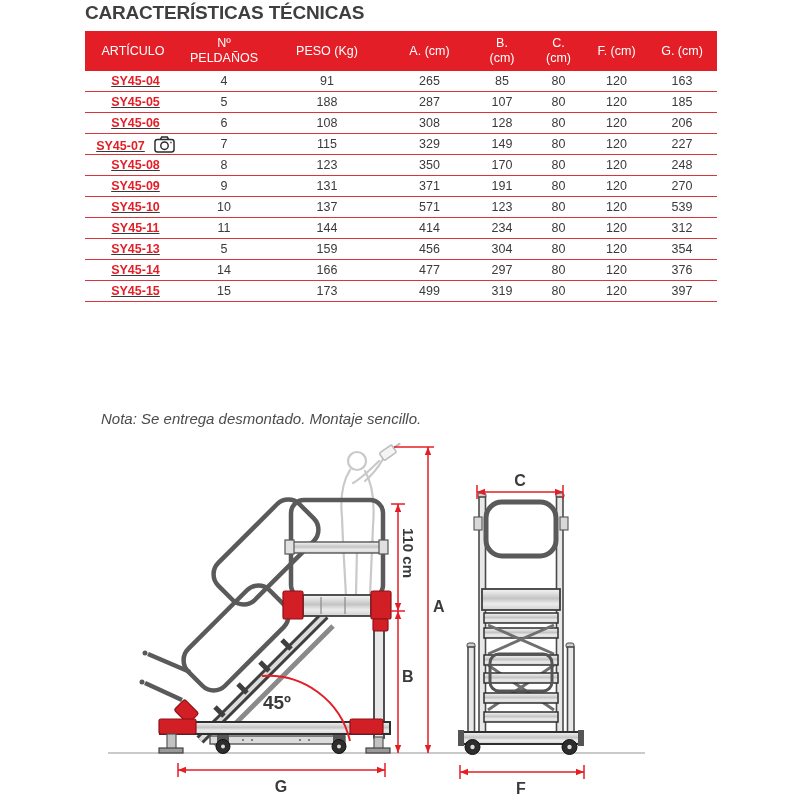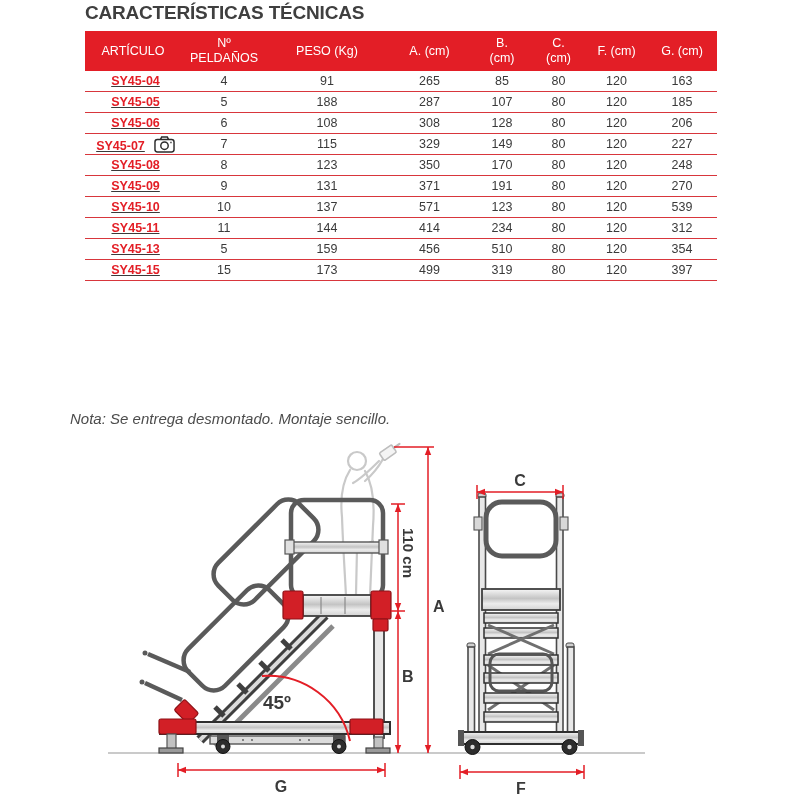--- a/index.html
+++ b/index.html
@@ -5,21 +5,21 @@
   html,body{margin:0;padding:0;background:#fff;}
   body{width:800px;height:800px;position:relative;font-family:"Liberation Sans",sans-serif;overflow:hidden;}
   .title{position:absolute;left:85px;top:2px;margin:0;font-size:19px;font-weight:bold;color:#3f3f3f;letter-spacing:-0.2px;}
   table.spec{position:absolute;left:85px;top:31px;width:632px;border-collapse:collapse;table-layout:fixed;}
   table.spec thead th{background:#e31e26;color:#ffffff;font-weight:normal;font-size:12.5px;height:40px;vertical-align:middle;text-align:center;white-space:pre-line;line-height:1.2;padding:2px;box-sizing:border-box;}
   table.spec thead th.art{text-align:center;padding-left:3px;}
   table.spec tbody td{border-bottom:1.5px solid #d8363c;font-size:12.5px;color:#3a3a3a;text-align:center;height:20px;padding:0;white-space:nowrap;}
   table.spec tbody td.art{text-align:center;padding-left:6px;text-decoration:underline;}
   table.spec tbody td.art .code{color:#e31e26;font-weight:bold;}
   .cam{width:21px;height:17px;margin-left:9px;vertical-align:-3px;}
-  .note{position:absolute;left:70px;top:410px;margin:0;font-style:italic;font-size:15px;color:#4c4c4c;}
+  .note{position:absolute;left:101px;top:410px;margin:0;font-style:italic;font-size:15px;color:#4c4c4c;}
   svg.diagram{position:absolute;left:85px;top:440px;}
   svg text{font-family:"Liberation Sans",sans-serif;}
 </style>
 </head>
 <body>
 
 <h1 class="title">CARACTERÍSTICAS TÉCNICAS</h1>
 
 <table class="spec">
   <colgroup>
@@ -132,24 +132,34 @@
         <td>234</td>
         <td>80</td>
         <td>120</td>
         <td>312</td>
       </tr>
       <tr>
         <td class="art"><span class="code">SY45-13</span></td>
         <td>5</td>
         <td>159</td>
         <td>456</td>
-        <td>510</td>
+        <td>304</td>
         <td>80</td>
         <td>120</td>
         <td>354</td>
+      </tr>
+      <tr>
+        <td class="art"><span class="code">SY45-14</span></td>
+        <td>14</td>
+        <td>166</td>
+        <td>477</td>
+        <td>297</td>
+        <td>80</td>
+        <td>120</td>
+        <td>376</td>
       </tr>
       <tr>
         <td class="art"><span class="code">SY45-15</span></td>
         <td>15</td>
         <td>173</td>
         <td>499</td>
         <td>319</td>
         <td>80</td>
         <td>120</td>
         <td>397</td>

